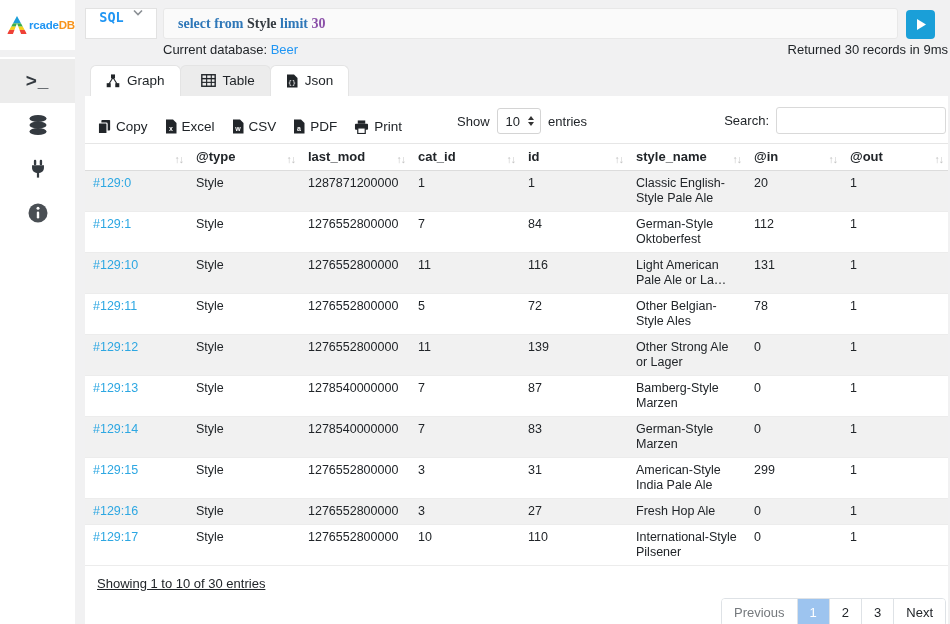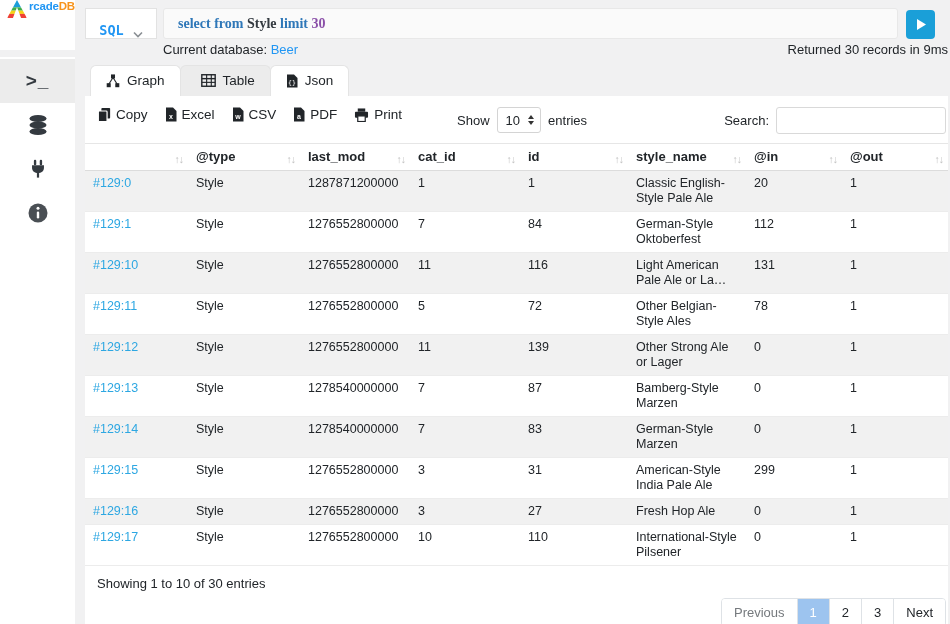--- a/index.html
+++ b/index.html
@@ -3,75 +3,75 @@
 <meta charset="utf-8">
 <style>
   * { box-sizing: border-box; margin: 0; padding: 0; }
   html,body { width:950px; height:624px; }
   body { font-family: "Liberation Sans", sans-serif; font-size:13px; color:#212529; }
 
   .app { position:relative; width:950px; height:624px; background:#f1f1f2; overflow:hidden; }
 
   
   .sidebar { position:absolute; left:0; top:0; bottom:0; width:75px; display:flex; flex-direction:column; }
-  .logo-card { background:#fff; height:50px; display:flex; padding-left:7px; gap:2px; }
+  .logo-card { background:#fff; height:50px; display:flex; align-items:center; padding-left:7px; gap:2px; }
   .logo-text { font-size:11.5px; font-weight:700; letter-spacing:-0.2px; }
   .logo-mid { color:var(--accent); }
   .logo-suffix { color:var(--logo-orange); }
   .nav-card { background:#fff; margin-top:7px; flex:1; display:flex; flex-direction:column; align-items:stretch; padding-top:2px; }
   .nav-item { height:44px; display:flex; align-items:center; justify-content:center; cursor:pointer; }
   .nav-item.active { background:#ececec; }
   .terminal-glyph { font-weight:800; font-size:19px; color:var(--icon-dark); letter-spacing:1px; }
 
   
   .main { position:absolute; left:75px; right:0; top:0; bottom:0; padding:8px 2px 0 10px; display:flex; flex-direction:column; }
 
   .query-row { display:flex; align-items:stretch; gap:6px; height:36px; }
-  .lang-select { width:72px; background:#fff; border:1px solid #e2e2e2; border-radius:0; display:flex; align-items:flex-end; justify-content:center; gap:9px; cursor:pointer; }
+  .lang-select { width:72px; background:#fff; border:1px solid #e2e2e2; border-radius:0; display:flex; align-items:flex-start; justify-content:center; gap:9px; cursor:pointer; }
   .lang-select .lang { font-family:"DejaVu Sans Mono", monospace; font-weight:700; font-size:13.5px; color:var(--accent); }
   .query-input { flex:1; background:#fafafa; border:1px solid #e8e8e8; border-radius:3px; display:flex; align-items:center; padding:0 14px; font-family:Liberation Serif, serif; font-size:14px; font-weight:700; white-space:pre; cursor:text; }
   .tok-keyword { color:var(--keyword); }
   .tok-identifier { color:var(--identifier); }
   .tok-number { color:var(--number); }
   .run-btn { width:29px; height:29px; margin:2px 13px 0 2px; background:var(--run-button); border:none; border-radius:4px; display:flex; align-items:center; justify-content:center; cursor:pointer; }
 
   .meta-row { display:flex; justify-content:space-between; margin-top:3px; font-size:13px; }
   .meta-left { margin-left:78px; }
   .db-link { color:var(--accent); text-decoration:none; cursor:pointer; }
   .meta-right { margin-right:0; }
 
   
   .tabs { display:flex; margin:8px 0 0 5px; }
   .tab { background:#fff; border:1px solid #e4e4e4; border-bottom:none; border-radius:6px 6px 0 0; padding:7px 15px 8px; display:flex; align-items:center; gap:7px; font-size:13.5px; cursor:pointer; margin-right:-1px; }
   .tab.active { background:#ececec;padding-left:20px; }
 
   
   .panel { background:#fff; flex:1; padding:0 0 0 0; }
-  .toolbar { display:flex; align-items:flex-start; padding:11px 0 9px 12px; }
+  .toolbar { display:flex; align-items:flex-end; padding:11px 0 9px 12px; }
   .tb-btn { background:none; border:none; display:flex; align-items:center; gap:5px; font-size:13.5px; color:#212529; font-family:inherit; cursor:pointer; margin-right:17px; padding:0; }
   .show-group { display:flex; align-items:center; gap:7px; margin-left:38px; }
   .entries-select { border:1px solid #d4d4d4; border-radius:3px; height:26px; padding:0 6px 0 8px; display:flex; align-items:center; gap:8px; cursor:pointer; background:#fff; }
   .stepper { display:flex; flex-direction:column; gap:2px; }
   .stepper i { display:block; width:0; height:0; border-left:3.5px solid transparent; border-right:3.5px solid transparent; }
   .stepper .up { border-bottom:4px solid #333; }
   .stepper .down { border-top:4px solid #333; }
   .search-group { margin-left:auto; display:flex; align-items:center; gap:7px; padding-right:2px; }
   .search-input { width:170px; height:27px; border:1px solid #d9d9d9; border-radius:3px; font-family:inherit; font-size:13px; padding:0 8px; }
 
   
   table { width:100%; border-collapse:collapse; table-layout:fixed; }
   thead th { text-align:left; font-size:13px; font-weight:700; padding:5px 8px; line-height:16px; border-top:1px solid #e6e6e6; border-bottom:1px solid #dcdcdc; position:relative; cursor:pointer; vertical-align:middle; }
   .sort-icon { position:absolute; right:5px; top:7px; font-size:10.5px; color:#c3c3c3; letter-spacing:-1px; font-weight:400; }
   tbody td { font-size:12.5px; padding:5px 8px; line-height:15px; vertical-align:top; border-bottom:1px solid #ececec; word-wrap:break-word; }
   tbody tr:nth-child(odd) { background:var(--stripe); }
   .rid-link { color:var(--link); text-decoration:none; cursor:pointer; }
 
   
   .table-footer { padding:10px 2px 6px 12px; }
-  .showing { font-size:13px; }
+  .showing { font-size:13px;text-decoration:underline; }
   .pagination-row { display:flex; justify-content:flex-end; margin-top:7px; }
   .pagination { display:flex; border:1px solid #dee2e6; border-radius:4px; overflow:hidden; background:#fff; }
   .page-btn { background:#fff; border:none; border-left:1px solid #dee2e6; font-family:inherit; font-size:13px; color:#212529; padding:6px 12px; cursor:pointer; min-width:30px; }
   .page-btn:first-child { border-left:none; }
   .page-btn.disabled { color:#75797d; }
   .page-btn.active { background:var(--pagination-active-bg); color:#fff; }
 
   .icon-svg { display:block; }
 </style>
 </head>

